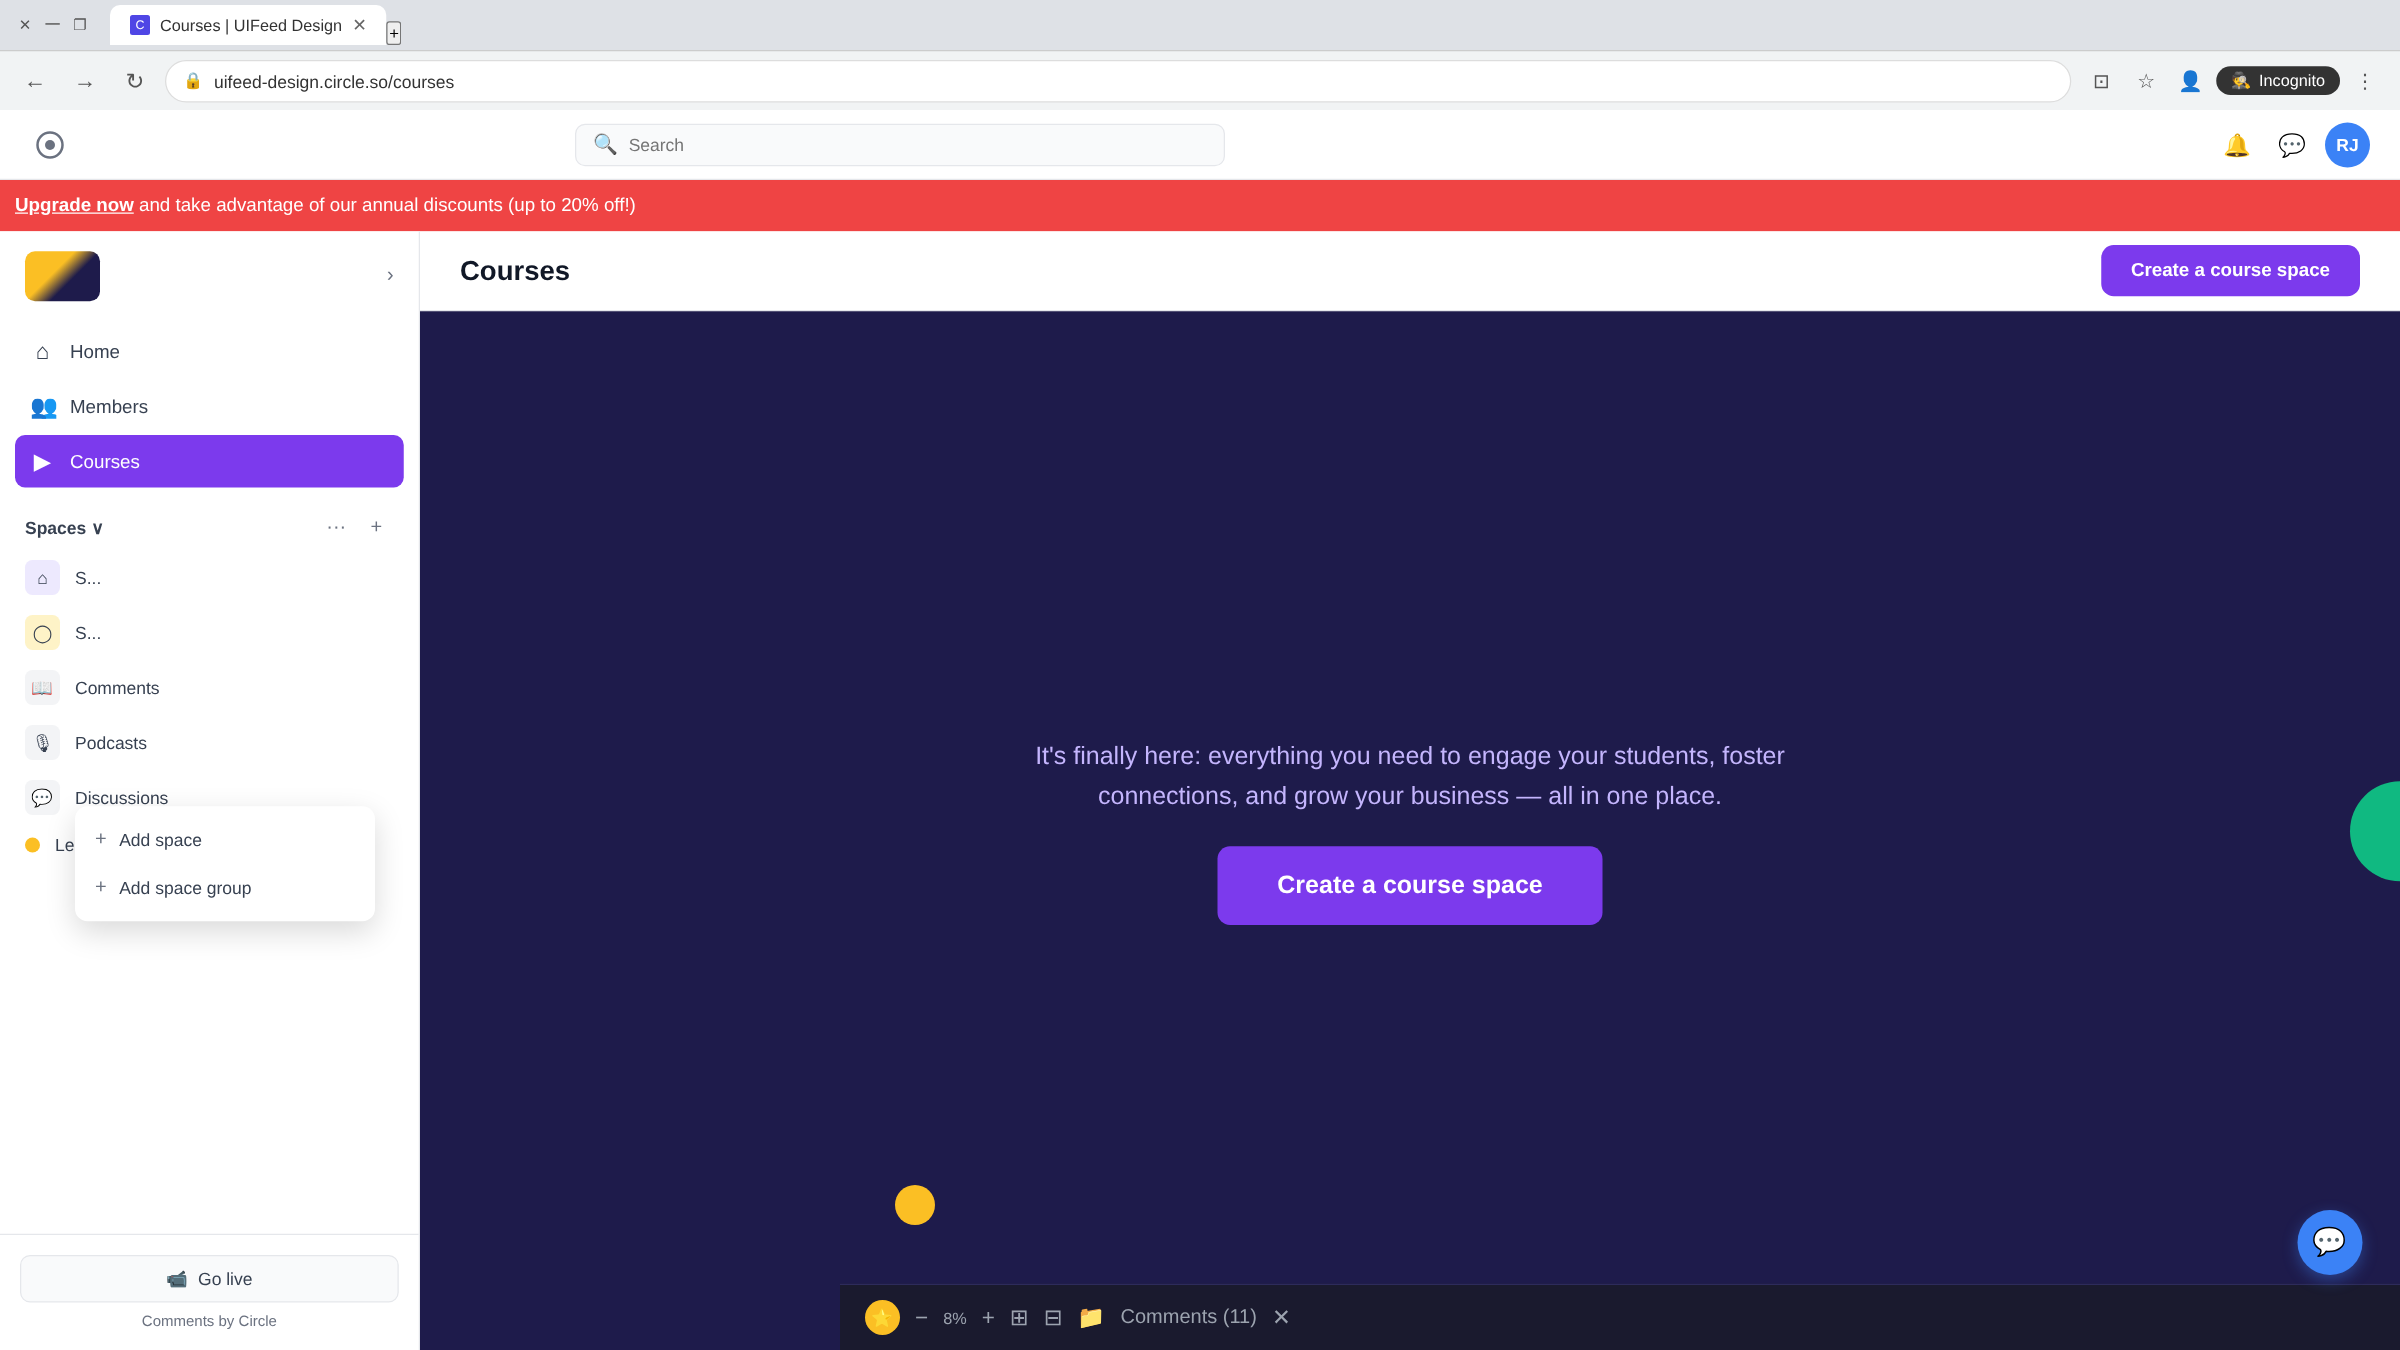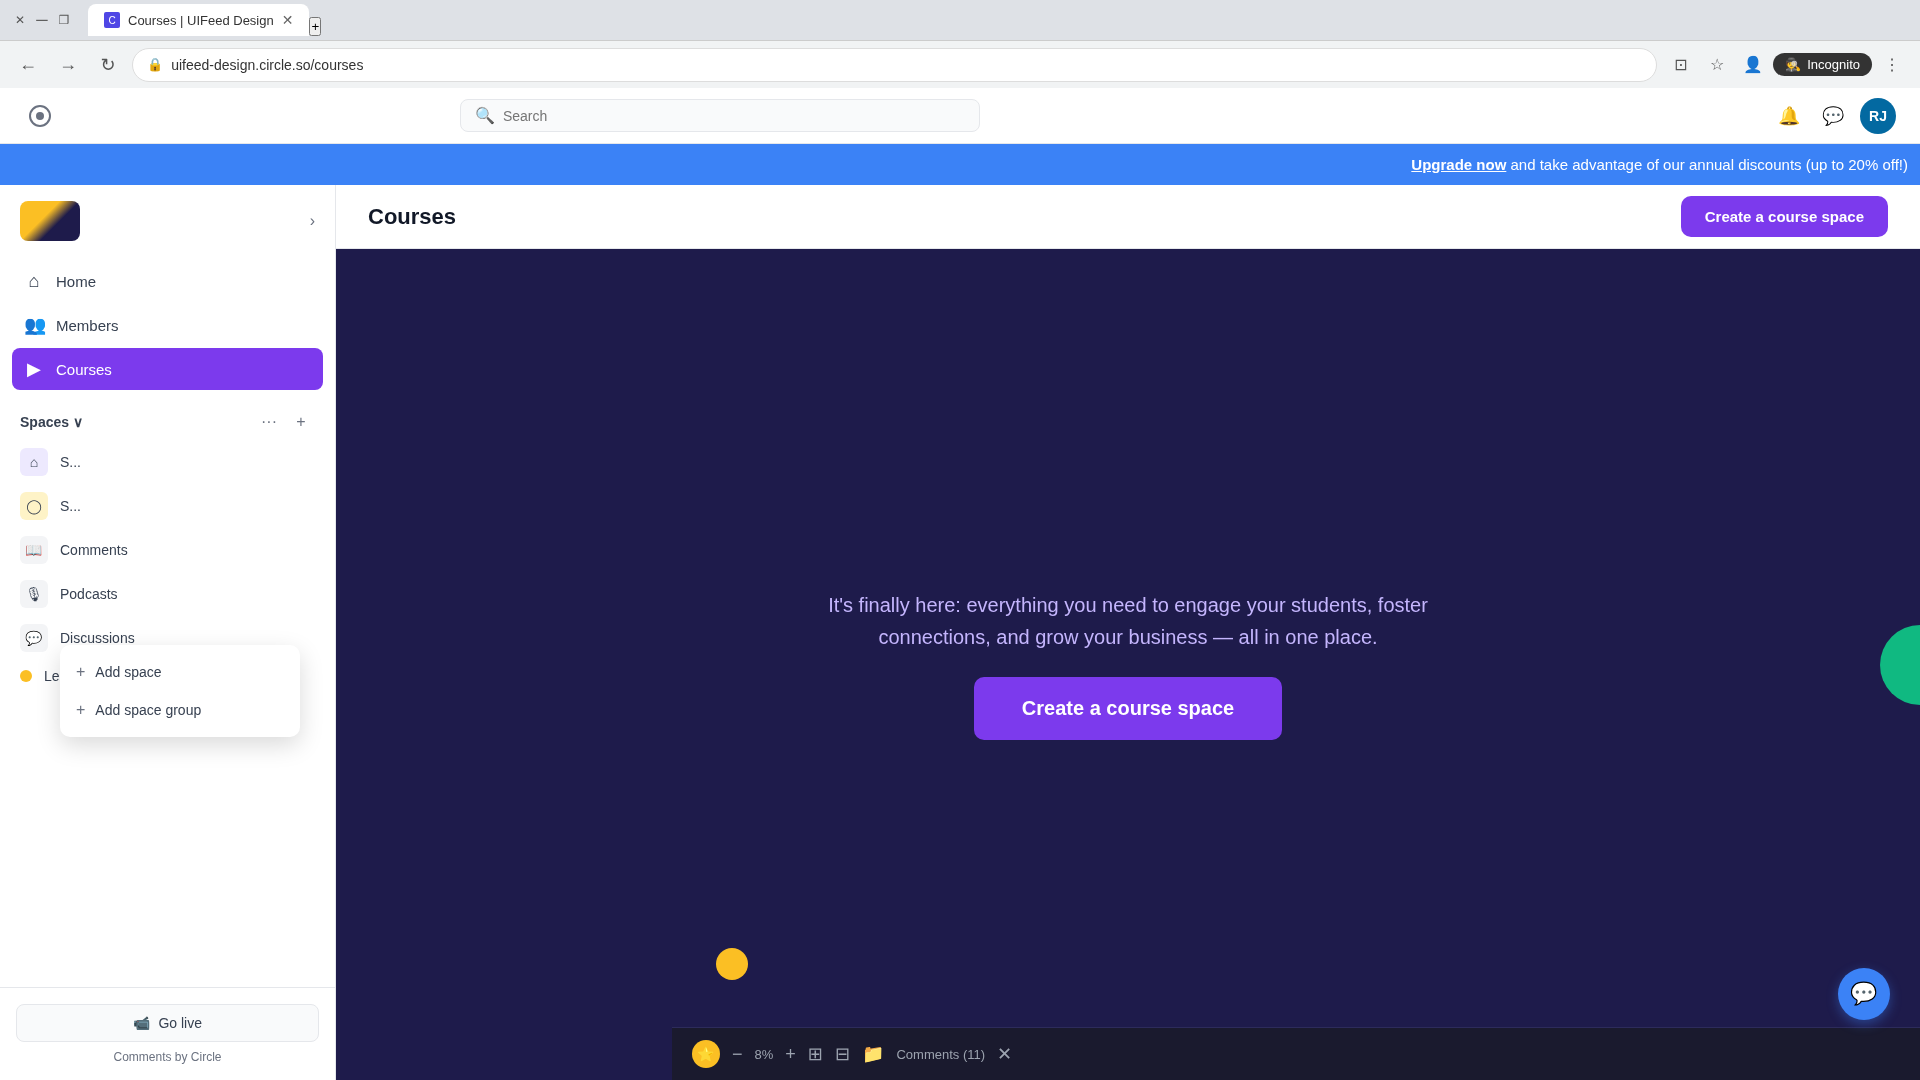--- a/index.html
+++ b/index.html
@@ -29,24 +29,24 @@
     
     .app { display: flex; flex-direction: column; height: calc(1080px - 88px); }
     
     
     .top-bar { display: flex; align-items: center; padding: 0 24px; height: 56px; background: #fff; border-bottom: 1px solid #e5e7eb; gap: 16px; }
     .top-bar-logo { width: 32px; height: 32px; display: flex; align-items: center; justify-content: center; border-radius: 6px; font-size: 14px; }
     .search-bar { flex: 1; max-width: 520px; margin: 0 auto; display: flex; align-items: center; gap: 8px; background: #f9fafb; border: 1px solid #e5e7eb; border-radius: 8px; padding: 6px 14px; }
     .search-bar input { border: none; background: none; outline: none; font-size: 14px; color: #374151; width: 100%; }
     .top-bar-actions { display: flex; align-items: center; gap: 8px; margin-left: auto; }
     .top-bar-icon-btn { background: none; border: none; width: 36px; height: 36px; cursor: pointer; display: flex; align-items: center; justify-content: center; border-radius: 50%; font-size: 18px; color: #6b7280; }
-    .avatar { width: 36px; height: 36px; background: #0369a1; border-radius: 50%; display: flex; align-items: center; justify-content: center; color: white; font-size: 14px; font-weight: bold; cursor: pointer; }
-
-    
-    .banner { background: #3b82f6; color: white; text-align: right; padding: 12px; font-size: 15px; }
+    .avatar { width: 36px; height: 36px; background: #3b82f6; border-radius: 50%; display: flex; align-items: center; justify-content: center; color: white; font-size: 14px; font-weight: bold; cursor: pointer; }
+
+    
+    .banner { background: #ef4444; color: white; text-align: left; padding: 12px; font-size: 15px; }
     .banner a { color: white; font-weight: bold; text-decoration: underline; cursor: pointer; }
 
     
     .main-layout { display: flex; flex: 1; overflow: hidden; }
 
     
     .sidebar { width: 336px; background: #fff; border-right: 1px solid #e5e7eb; display: flex; flex-direction: column; overflow-y: auto; flex-shrink: 0; }
     .sidebar-header { display: flex; align-items: center; padding: 16px 20px; justify-content: space-between; }
     .sidebar-logo { width: 60px; height: 40px; background: linear-gradient(135deg, #fbbf24 40%, #1e1b4b 60%); border-radius: 8px; flex-shrink: 0; }
     .sidebar-chevron { background: none; border: none; cursor: pointer; font-size: 16px; color: #6b7280; }
@@ -273,20 +273,20 @@
 
         <div class="bottom-bar">
           <div class="bottom-bar-icon">⭐</div>
           <div class="bottom-bar-actions">
             <button class="bottom-bar-btn">−</button>
             <span style="color: #9ca3af; font-size: 13px;">8%</span>
             <button class="bottom-bar-btn">+</button>
             <button class="bottom-bar-btn">⊞</button>
             <button class="bottom-bar-btn">⊟</button>
             <button class="bottom-bar-btn">📁</button>
-            <span style="color: #9ca3af; font-size: 13px;">Comments (11)</span>
+            <span style="color: #9ca3af; font-size: 16px;">Comments (11)</span>
             <button class="bottom-bar-close">✕</button>
           </div>
         </div>
       </div>
     </div>
   </div>
 </div>
 
 </body></html>

